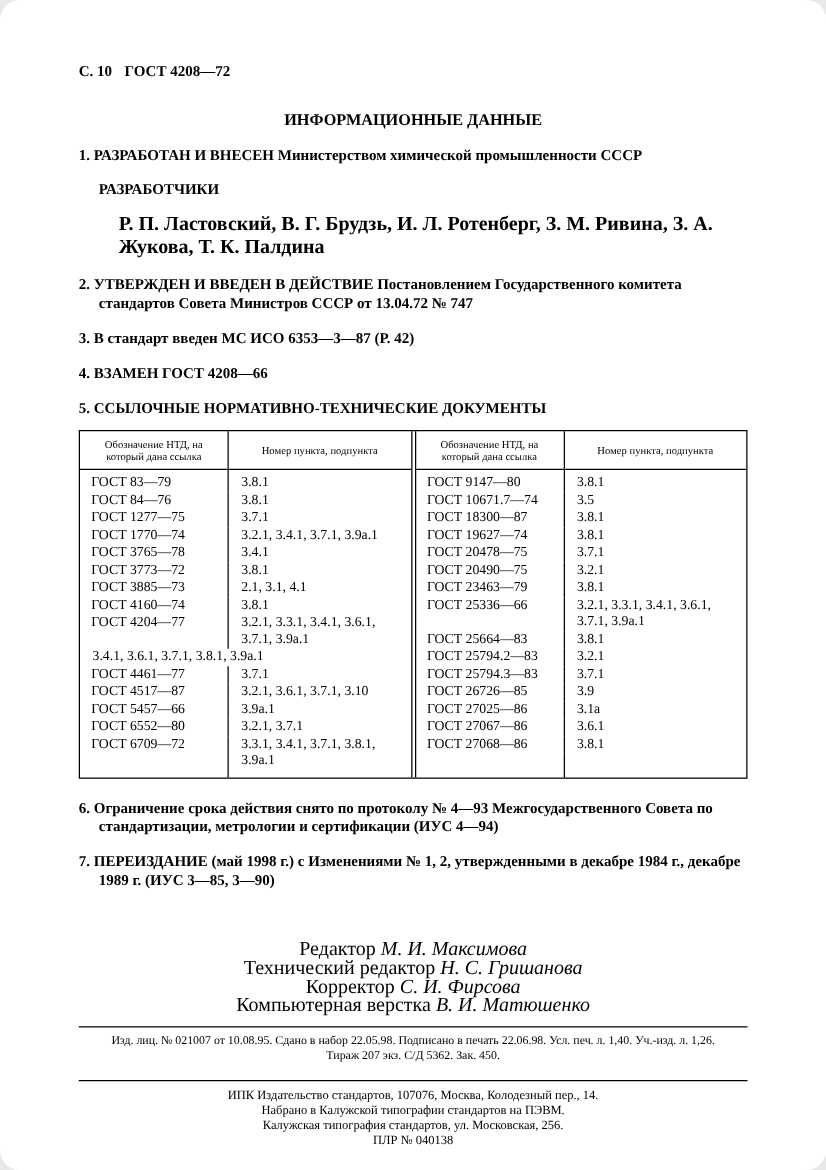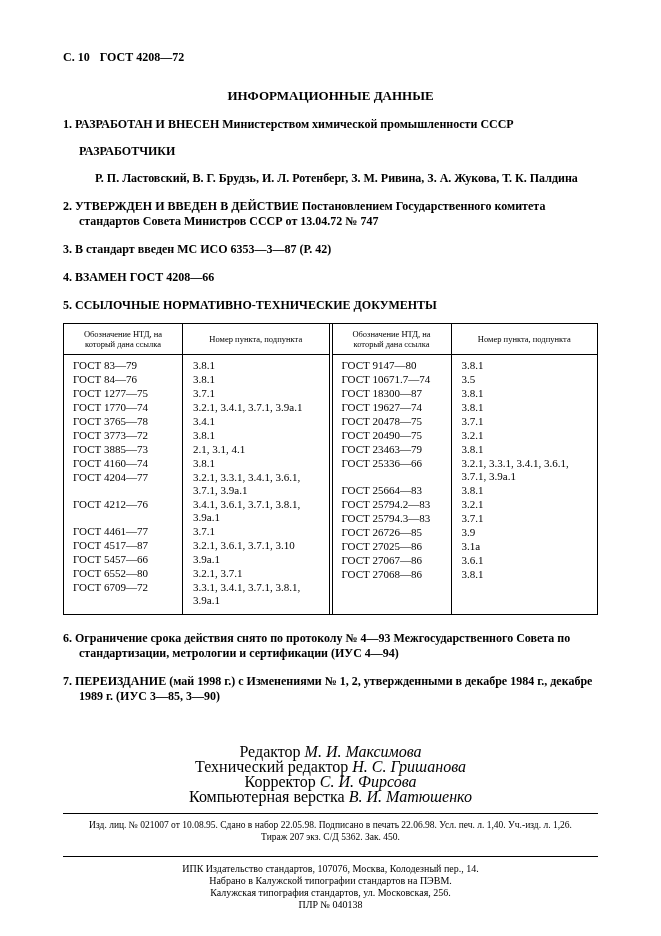--- a/index.html
+++ b/index.html
@@ -1,27 +1,27 @@
 <!DOCTYPE html>
 <html><head>
 <meta charset="utf-8">
 <style>
   html,body { margin:0; padding:0; background:#e8e8e8; }
   .page {
     width:661px; height:936px; background:#ffffff; box-sizing:border-box;
     padding:50px 63px 0 63px; overflow:hidden; margin:0 auto;
-    font-family:"Liberation Serif","DejaVu Serif",serif; color:#000;
+    font-family:"Liberation Serif","DejaVu Serif",serif; color:#000;border-radius:16px;
   }
   .doc-header { font-weight:bold; font-size:12px; }
   .doc-header .pg { margin-right:10px; }
   .title { text-align:center; font-weight:bold; font-size:13px; margin-top:23px; }
   .item { font-weight:bold; font-size:12px; line-height:15px; margin:13px 0 0 0;
           padding-left:16px; text-indent:-16px; }
   .developers-label { font-weight:bold; font-size:12px; margin:12px 0 0 16px; }
-  .developers { font-weight:bold; font-size:12px; margin:12px 0 12px 32px; }
+  .developers { font-weight:bold; font-size:16px; margin:12px 0 12px 32px; }
 
   .ref-table { display:flex; gap:2px; border:1px solid #000; margin-top:10px; }
   .half { flex:1 1 0; display:flex; flex-direction:column; }
   .half-left  { border-right:1px solid #000; }
   .half-right { border-left:1px solid #000; }
   .thead { display:flex; border-bottom:1px solid #000; }
   .th { font-size:8.5px; line-height:10px; display:flex; align-items:center;
         justify-content:center; text-align:center; padding:5px 8px; box-sizing:border-box; }
   .th-gost { width:45%; border-right:1px solid #000; }
   .th-num  { flex:1; }
@@ -99,21 +99,20 @@
           </div>
           <div class="trow">
             <div class="cell cell-gost">ГОСТ 4160—74</div>
             <div class="cell cell-num">3.8.1</div>
           </div>
           <div class="trow">
             <div class="cell cell-gost">ГОСТ 4204—77</div>
             <div class="cell cell-num">3.2.1, 3.3.1, 3.4.1, 3.6.1, 3.7.1, 3.9а.1</div>
           </div>
           <div class="trow">
-            <div class="cell cell-gost">ГОСТ 4212—76</div>
             <div class="cell cell-num">3.4.1, 3.6.1, 3.7.1, 3.8.1, 3.9а.1</div>
           </div>
           <div class="trow">
             <div class="cell cell-gost">ГОСТ 4461—77</div>
             <div class="cell cell-num">3.7.1</div>
           </div>
           <div class="trow">
             <div class="cell cell-gost">ГОСТ 4517—87</div>
             <div class="cell cell-num">3.2.1, 3.6.1, 3.7.1, 3.10</div>
           </div>

